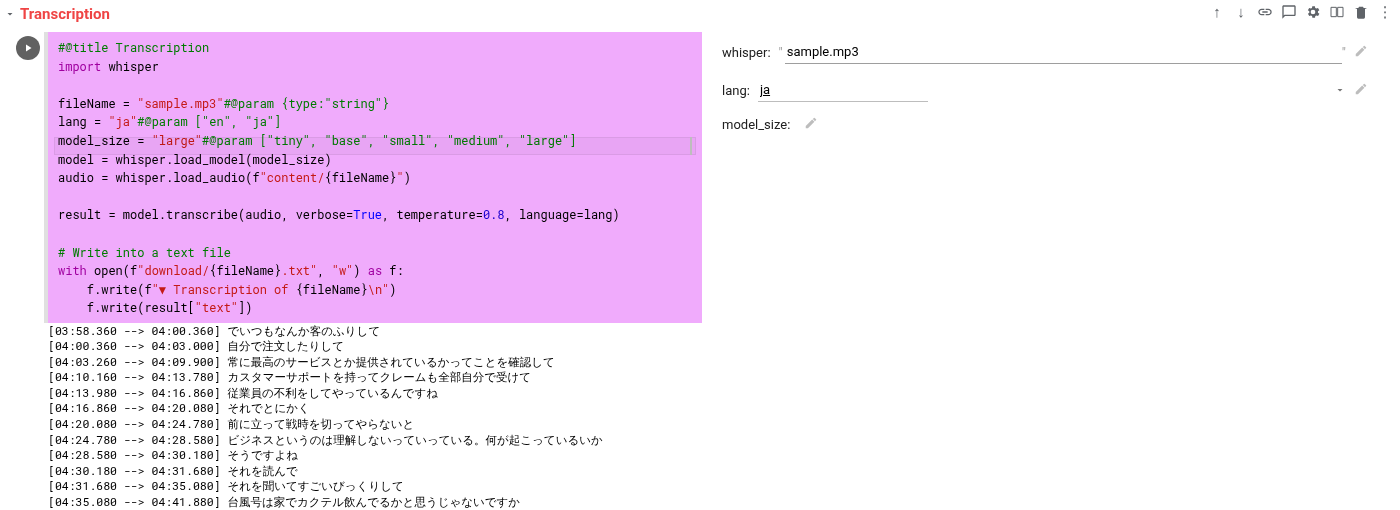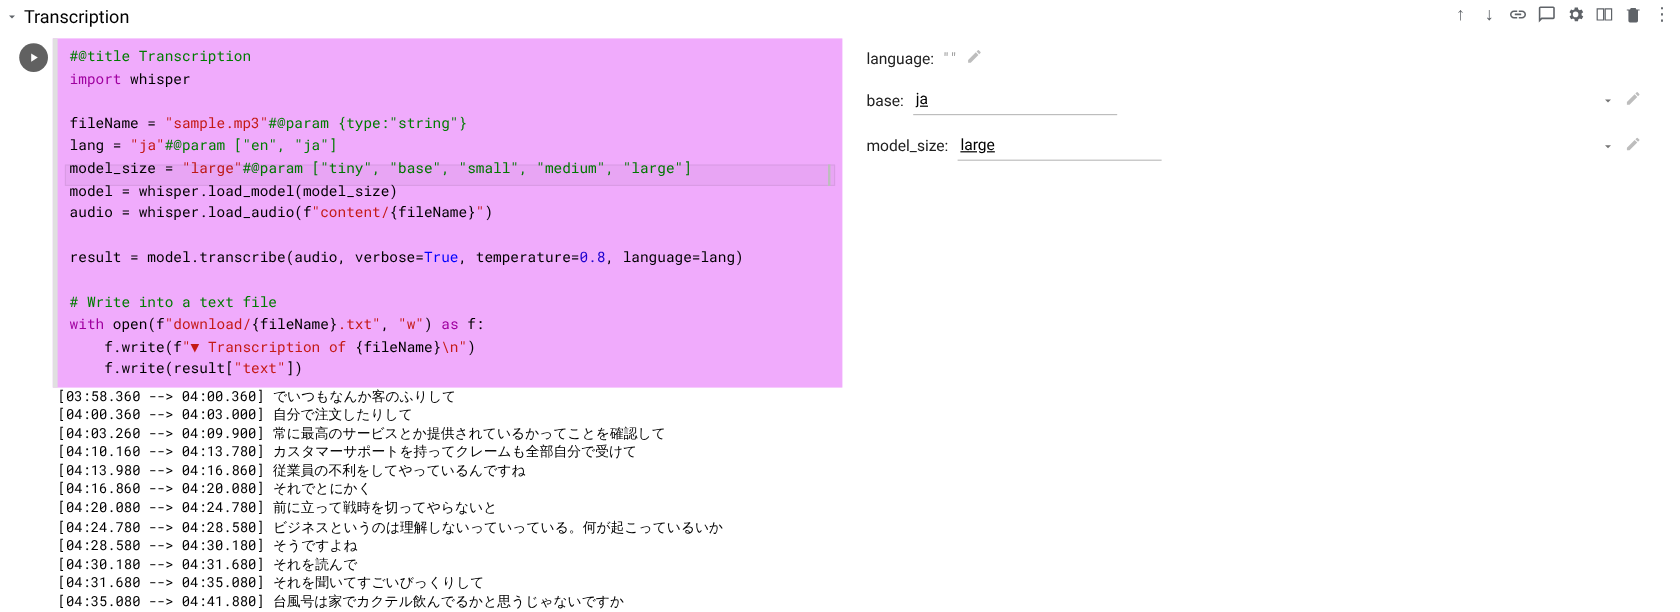--- a/index.html
+++ b/index.html
@@ -6,21 +6,21 @@
 body { font-family: -apple-system, BlinkMacSystemFont, "Segoe UI", Roboto, Arial, sans-serif; font-size: 13px; color: #212121; background: #fff; overflow: hidden; }
 .container { width: 1400px; height: 510px; position: relative; }
 
 .toolbar { position: absolute; top: 0; right: 4px; height: 24px; display: flex; align-items: center; gap: 2px; background: #fff; z-index: 10; }
 .toolbar .tb { width: 22px; height: 22px; display: flex; align-items: center; justify-content: center; color: #5f6368; cursor: pointer; }
 .toolbar .tb svg { width: 16px; height: 16px; fill: currentColor; }
 .toolbar .tb.txt { font-size: 15px; font-weight: 400; }
 
 .section-header { display: flex; align-items: center; padding: 4px 8px 4px 4px; height: 28px; }
 .section-header .caret { width: 12px; height: 12px; margin-right: 4px; color: #5f6368; cursor: pointer; }
-.section-header .title { font-size: 15px; font-weight: 400; color: #000000; }
+.section-header .title { font-size: 15px; font-weight: 700; color: #ef4444; }
 
 .cell { display: flex; padding: 4px 8px 0 16px; }
 .run-col { width: 28px; flex-shrink: 0; padding-top: 4px; }
 .run-btn { width: 24px; height: 24px; border-radius: 50%; background: #616161; display: flex; align-items: center; justify-content: center; cursor: pointer; }
 .run-btn svg { width: 12px; height: 12px; fill: #fff; }
 
 .cell-body { flex: 1; display: flex; gap: 12px; }
 .code-col { width: 658px; flex-shrink: 0; }
 .code-area { background: #f0abfc; border-left: 4px solid #e0e0e0; padding: 6px 0 6px 10px; font-family: "Roboto Mono", Menlo, Consolas, monospace; font-size: 12px; line-height: 1.55; white-space: pre; color: #000; position: relative; }
 .code-area .hl { position: absolute; left: 6px; right: 6px; height: 18px; background: rgba(0,0,0,0.03); border: 1px solid rgba(0,0,0,0.06); top: 105px; pointer-events: none; }
@@ -109,47 +109,42 @@
 <span>result = model.transcribe(audio, verbose=</span><span class="c-bool">True</span><span>, temperature=</span><span class="c-num">0.8</span><span>, language=lang)</span>
 
 <span class="c-comment"># Write into a text file</span>
 <span class="c-kw">with</span><span> open(f</span><span class="c-str">"download/</span><span>{fileName}</span><span class="c-str">.txt"</span><span>, </span><span class="c-str">"w"</span><span>) </span><span class="c-kw">as</span><span> f:</span>
 <span>    f.write(f</span><span class="c-str">"▼ Transcription of </span><span>{fileName}</span><span class="c-str">\n"</span><span>)</span>
 <span>    f.write(result[</span><span class="c-str">"text"</span><span>])</span><div class="hl"></div><div class="hlcaret"></div></div>
     </div>
 
     <div class="form-col">
       <div class="form-row">
-        <label>language:</label>
+        <label>whisper:</label>
         <span class="quote">"</span>
+        <input class="field" value="sample.mp3" style="">
         <span class="quote">"</span>
         <span class="edit-ic"><svg viewBox="0 0 24 24">
                 <path d="M3 17.25V21h3.75L17.8 9.94l-3.75-3.75L3 17.25zM20.7 7.04a1 1 0 0 0 0-1.41l-2.34-2.34a1 1 0 0 0-1.41 0l-1.83 1.83 3.75 3.75 1.83-1.83z"></path>
               </svg></span>
       </div>
       <div class="form-row">
-        <label>base:</label>
+        <label>lang:</label>
         <div class="sel-wrap">
           <input class="sel" value="ja" style="">
           <span class="sel-caret"><svg viewBox="0 0 24 24" width="12" height="12">
                   <path d="M7 10l5 5 5-5z" fill="#757575"></path>
                 </svg></span>
         </div>
         <span class="edit-ic"><svg viewBox="0 0 24 24">
                 <path d="M3 17.25V21h3.75L17.8 9.94l-3.75-3.75L3 17.25zM20.7 7.04a1 1 0 0 0 0-1.41l-2.34-2.34a1 1 0 0 0-1.41 0l-1.83 1.83 3.75 3.75 1.83-1.83z"></path>
               </svg></span>
       </div>
       <div class="form-row">
         <label>model_size:</label>
-        <div class="sel-wrap">
-          <input class="sel" value="large" style="">
-          <span class="sel-caret"><svg viewBox="0 0 24 24" width="12" height="12">
-                  <path d="M7 10l5 5 5-5z" fill="#757575"></path>
-                </svg></span>
-        </div>
         <span class="edit-ic"><svg viewBox="0 0 24 24">
                 <path d="M3 17.25V21h3.75L17.8 9.94l-3.75-3.75L3 17.25zM20.7 7.04a1 1 0 0 0 0-1.41l-2.34-2.34a1 1 0 0 0-1.41 0l-1.83 1.83 3.75 3.75 1.83-1.83z"></path>
               </svg></span>
       </div>
     </div>
   </div>
 </div>
 
 <div class="output" id="output-block">[03:58.360 --&gt; 04:00.360] でいつもなんか客のふりして
 [04:00.360 --&gt; 04:03.000] 自分で注文したりして

